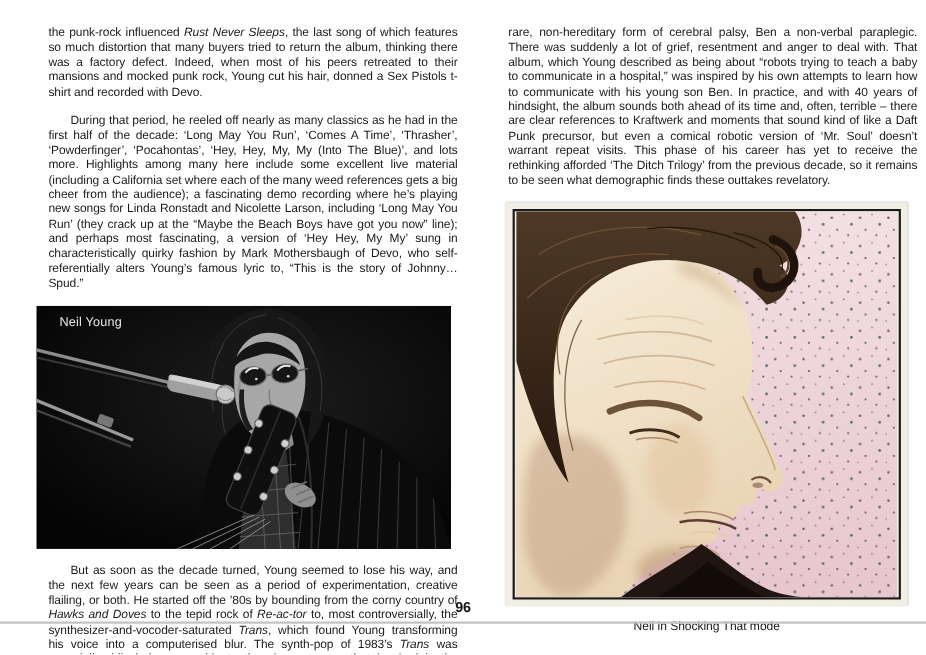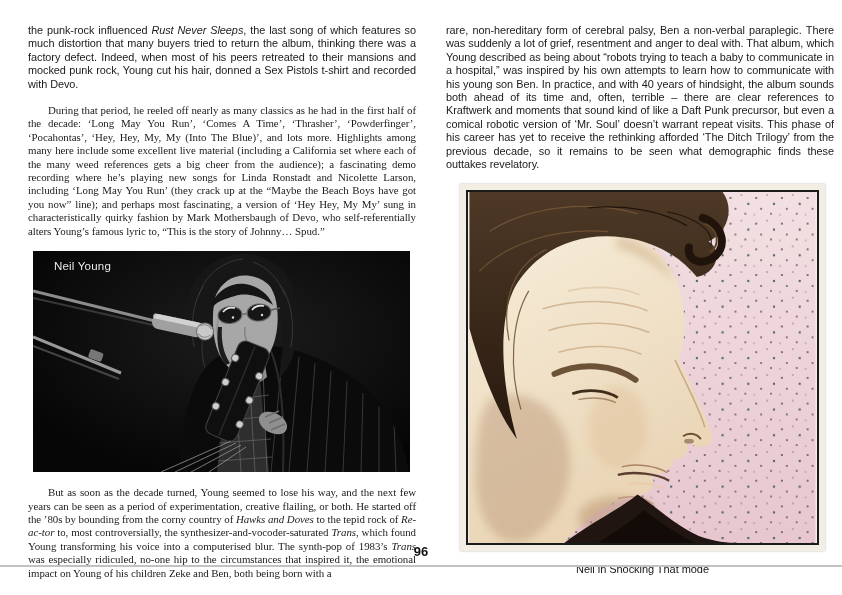--- a/index.html
+++ b/index.html
@@ -11,22 +11,22 @@
     color:#1a1a1a;
     overflow:hidden;
   }
   .col{
     position:absolute;top:24px;width:388px;
     font-size:10.9px;line-height:13.4px;
     text-align:justify;letter-spacing:-0.05px;
   }
   .col-left{left:28px;}
   .col-right{left:446px;}
-  .col p{margin:0 0 13px 0;}
-  .col p.indent{text-indent:20px;font-family:Liberation Serif, serif;}
+  .col p{margin:0 0 13px 16px;}
+  .col p.indent{text-indent:20px;}
 
   figure{margin:0;padding:0;}
   .photo-left{
     position:relative;
     width:377px;height:221px;
     margin:7px 0 14px 5px;
   }
   .photo-left svg{display:block;width:377px;height:221px;}
   .photo-inset-label{
     position:absolute;top:9px;left:21px;

